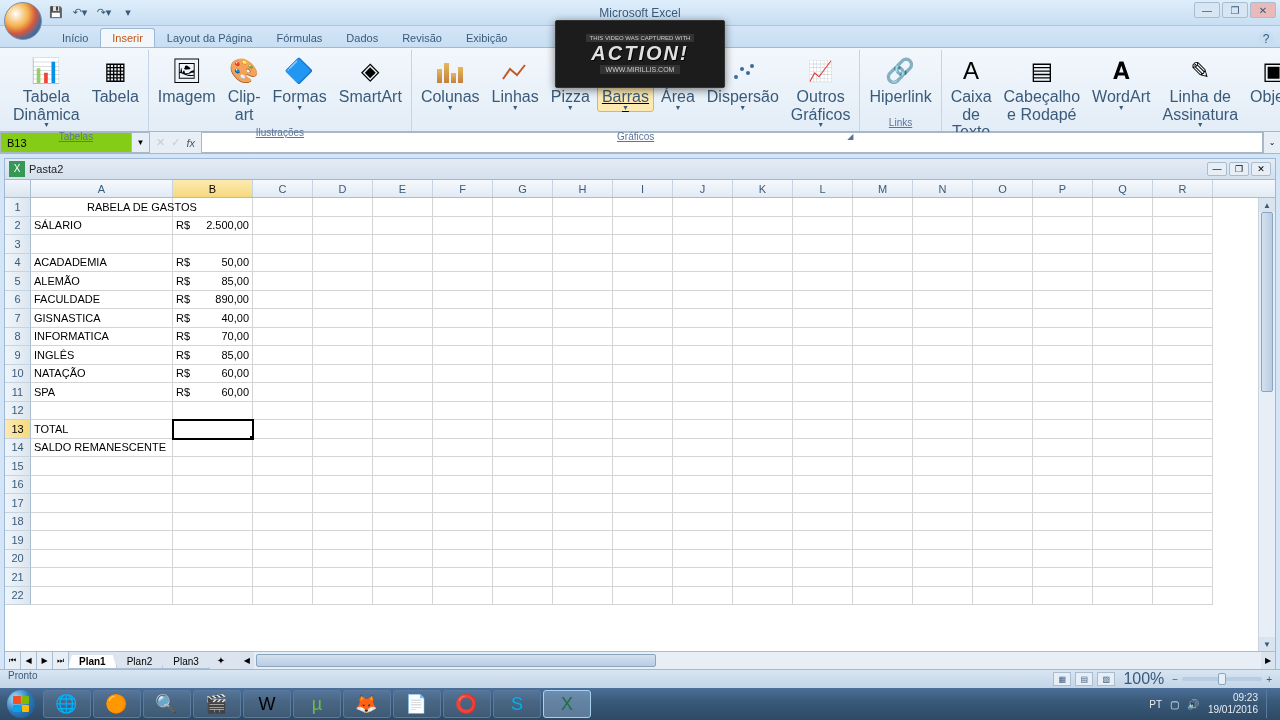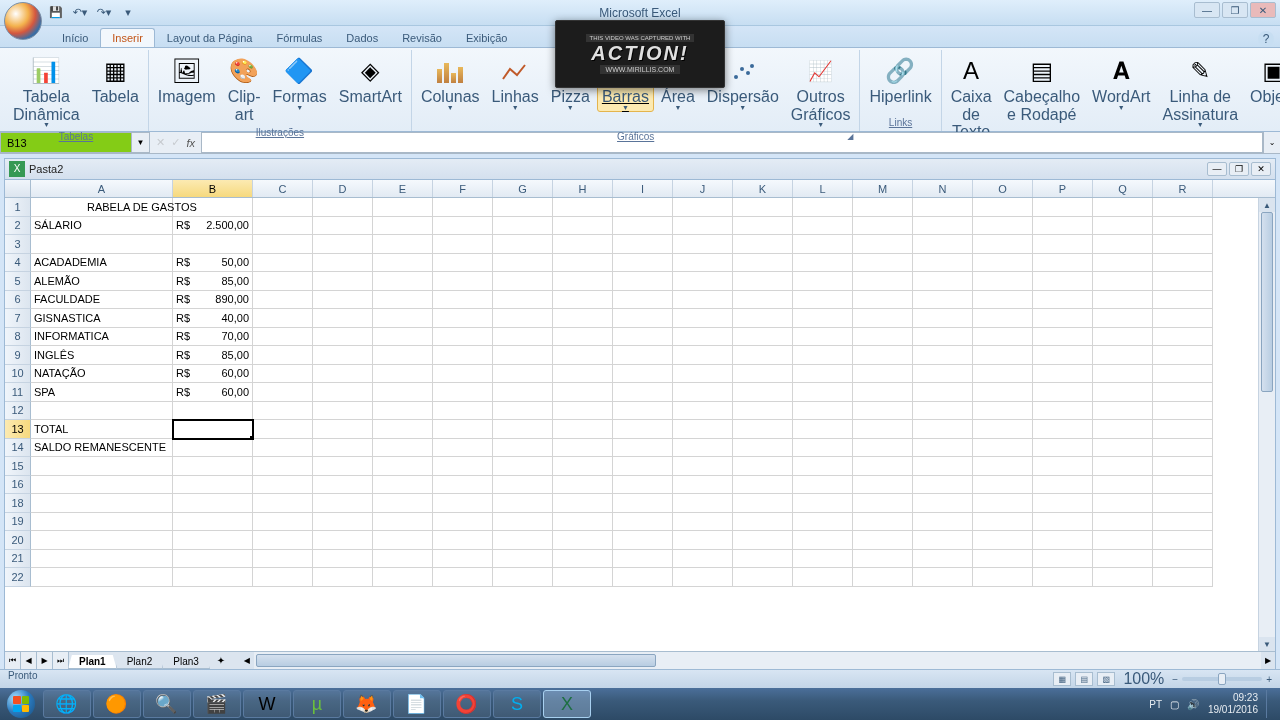--- a/index.html
+++ b/index.html
@@ -698,20 +698,41 @@
           <div class="cell"></div>
           <div class="cell"></div>
           <div class="cell"></div>
           <div class="cell"></div>
           <div class="cell"></div>
           <div class="cell"></div>
           <div class="cell"></div>
         </div>
         <div class="row">
           <div class="row-h">16</div>
+          <div class="cell wide"></div>
+          <div class="cell wideb"></div>
+          <div class="cell"></div>
+          <div class="cell"></div>
+          <div class="cell"></div>
+          <div class="cell"></div>
+          <div class="cell"></div>
+          <div class="cell"></div>
+          <div class="cell"></div>
+          <div class="cell"></div>
+          <div class="cell"></div>
+          <div class="cell"></div>
+          <div class="cell"></div>
+          <div class="cell"></div>
+          <div class="cell"></div>
+          <div class="cell"></div>
+          <div class="cell"></div>
+          <div class="cell"></div>
+        </div>
+        <div class="row">
+          <div class="row-h">17</div>
           <div class="cell wide"></div>
           <div class="cell wideb"></div>
           <div class="cell"></div>
           <div class="cell"></div>
           <div class="cell"></div>
           <div class="cell"></div>
           <div class="cell"></div>
           <div class="cell"></div>
           <div class="cell"></div>
           <div class="cell"></div>

